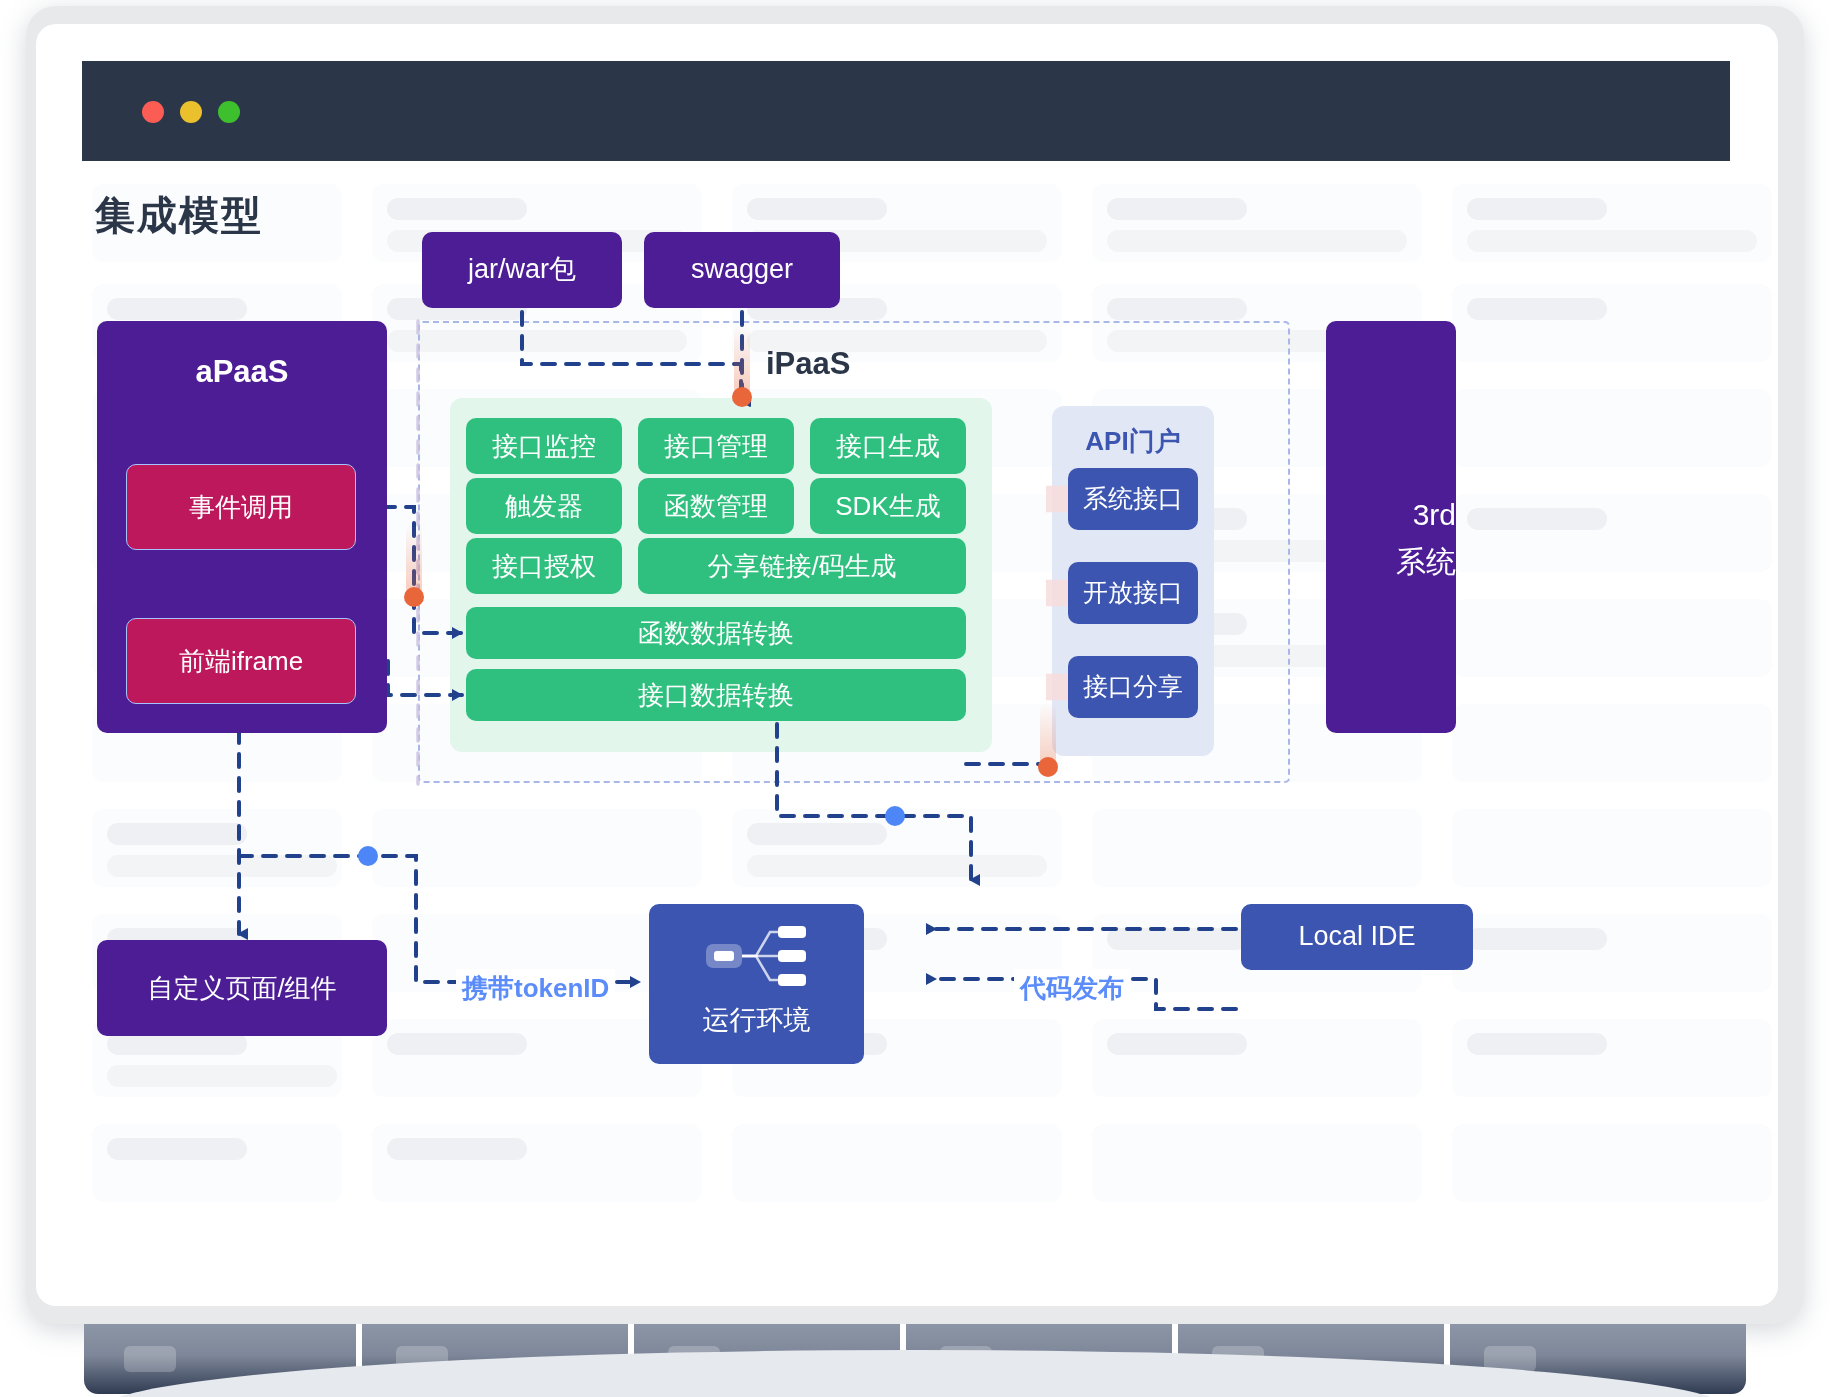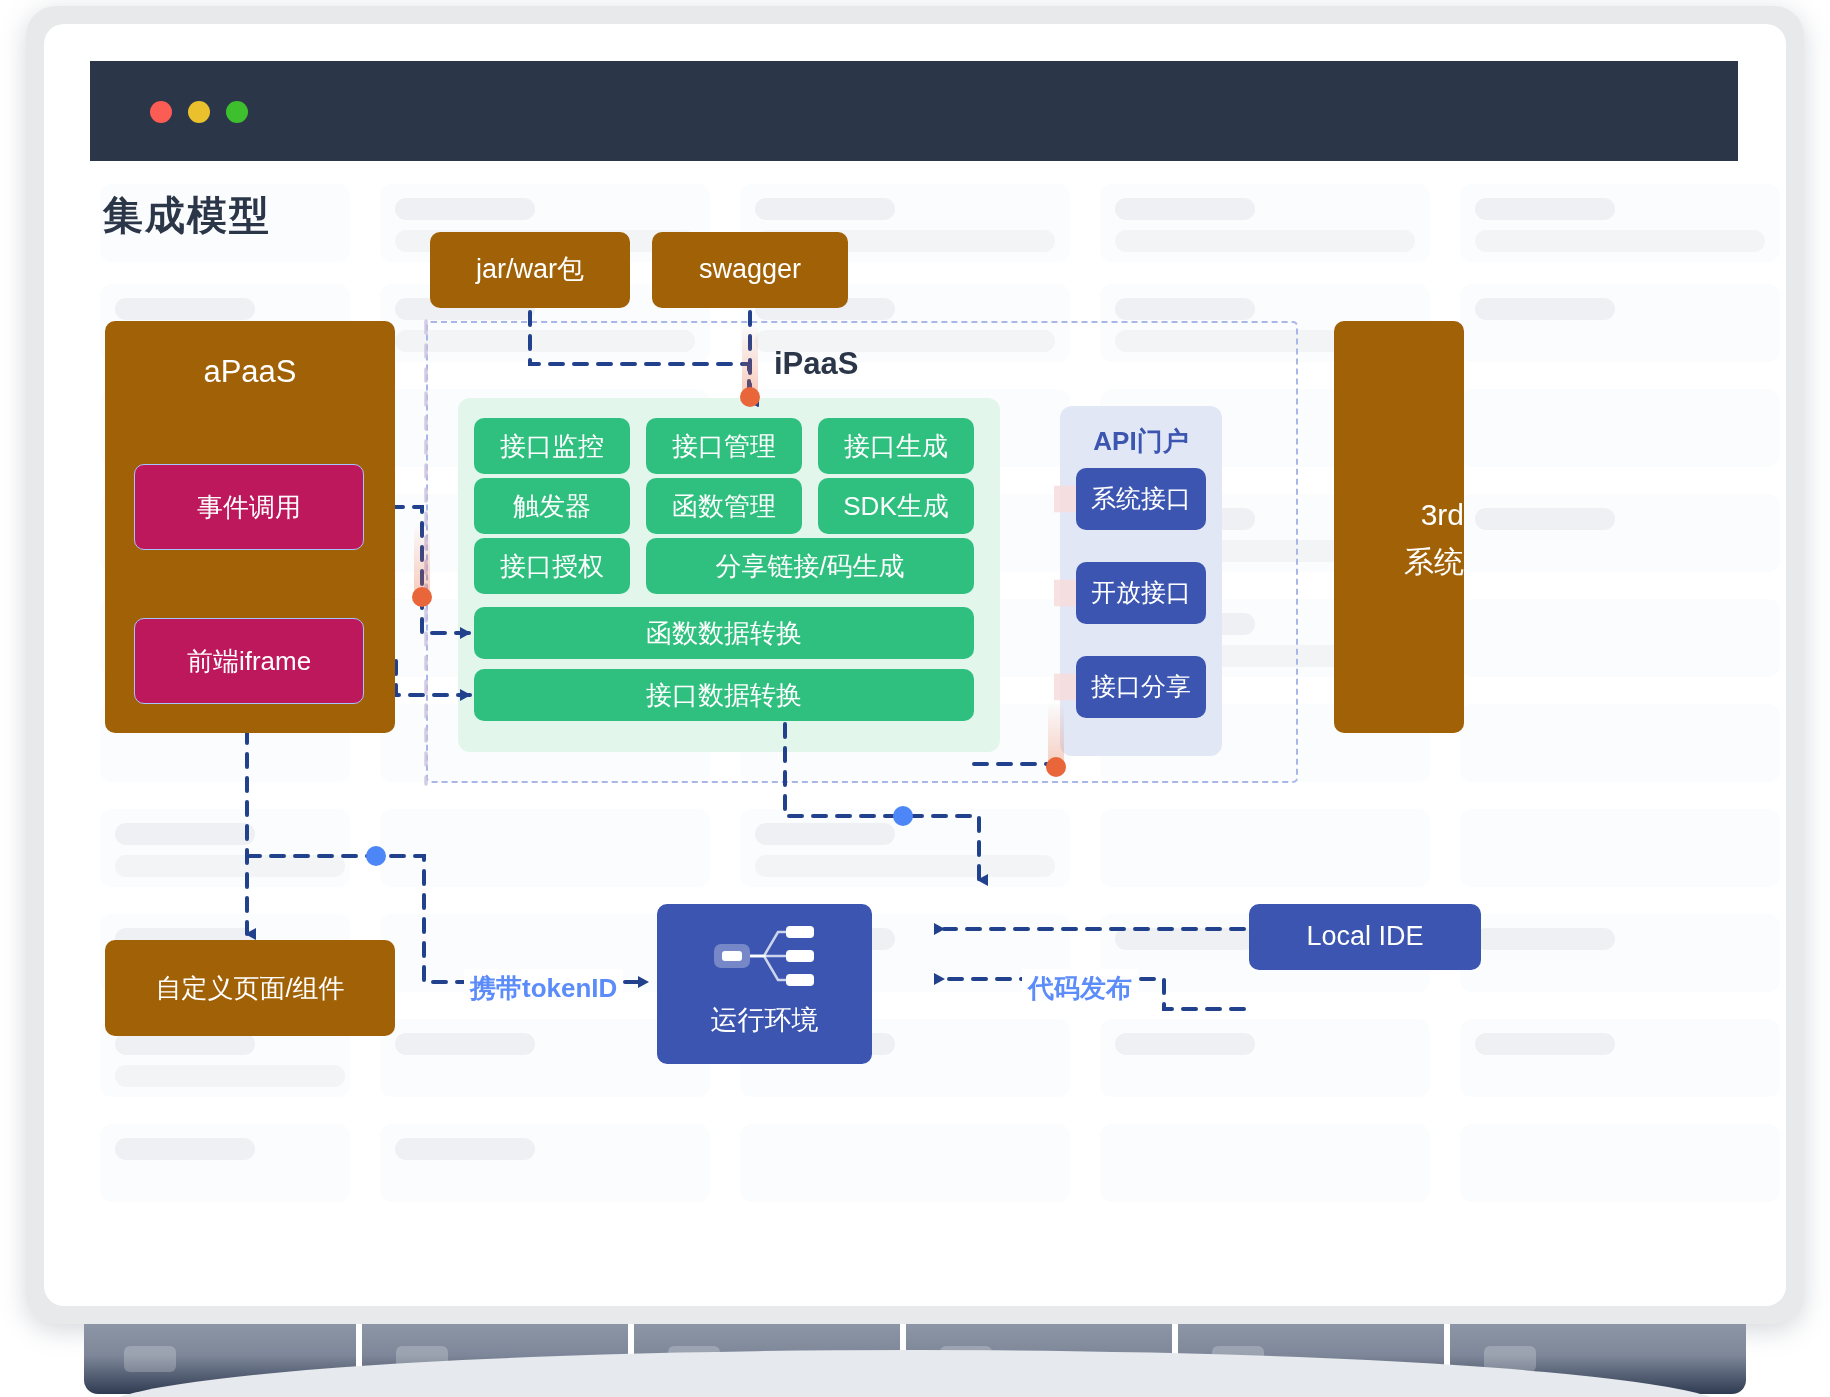--- a/index.html
+++ b/index.html
@@ -14,21 +14,21 @@
   #device {
     position: absolute;
     left: 26px; top: 6px;
     width: 1778px; height: 1318px;
     background: #e7e9eb;
     border-radius: 30px;
     box-shadow: 0 6px 26px rgba(100,110,130,.28);
   }
   #screen {
     position: absolute;
-    left: 18px; top: 18px;
+    left: 10px; top: 18px;
     width: 1742px; height: 1282px;
     background: #ffffff;
     border-radius: 20px;
     overflow: hidden;
   }
   #stand {
     position: absolute;
     left: 84px; top: 1324px;
     width: 1662px; height: 70px;
     background: linear-gradient(180deg,#8d96a6 0%,#7e8799 45%,#2f3b52 100%);
@@ -80,32 +80,32 @@
   }
 
   .node {
     position: absolute;
     display: flex; align-items: center; justify-content: center;
     text-align: center;
     color: #ffffff;
     line-height: 1.25;
   }
 
-  .blue-soft { background: #a16207; border-radius: 10px; font-size: 26px; }
+  .blue-soft { background: #4c1d95; border-radius: 10px; font-size: 26px; }
   .blue-inner {
     background: #be185d; border: 1.5px solid #a7c3fd;
     border-radius: 10px; font-size: 26px;
   }
   .green { background: #2fc07f; border-radius: 10px; font-size: 26px; }
   .indigo { background: #3b55b0; border-radius: 10px; font-size: 27px; }
 
   #apaas-box { left: 61px; top: 297px; width: 290px; height: 412px; }
   #apaas-label {
     position: absolute; left: 61px; top: 330px; width: 290px;
-    text-align: center; color: #fff; font-size: 31px; font-weight: normal;
+    text-align: center; color: #fff; font-size: 31px; font-weight: bold;
   }
   #apaas-event  { left: 90px; top: 440px; width: 230px; height: 86px; }
   #apaas-iframe { left: 90px; top: 594px; width: 230px; height: 86px; }
 
   #custom-page { left: 61px; top: 916px; width: 290px; height: 96px; }
 
   #jarwar  { left: 386px; top: 208px; width: 200px; height: 76px; font-size: 27px; }
   #swagger { left: 608px; top: 208px; width: 196px; height: 76px; font-size: 27px; }
 
   #ipaas-dashed {

